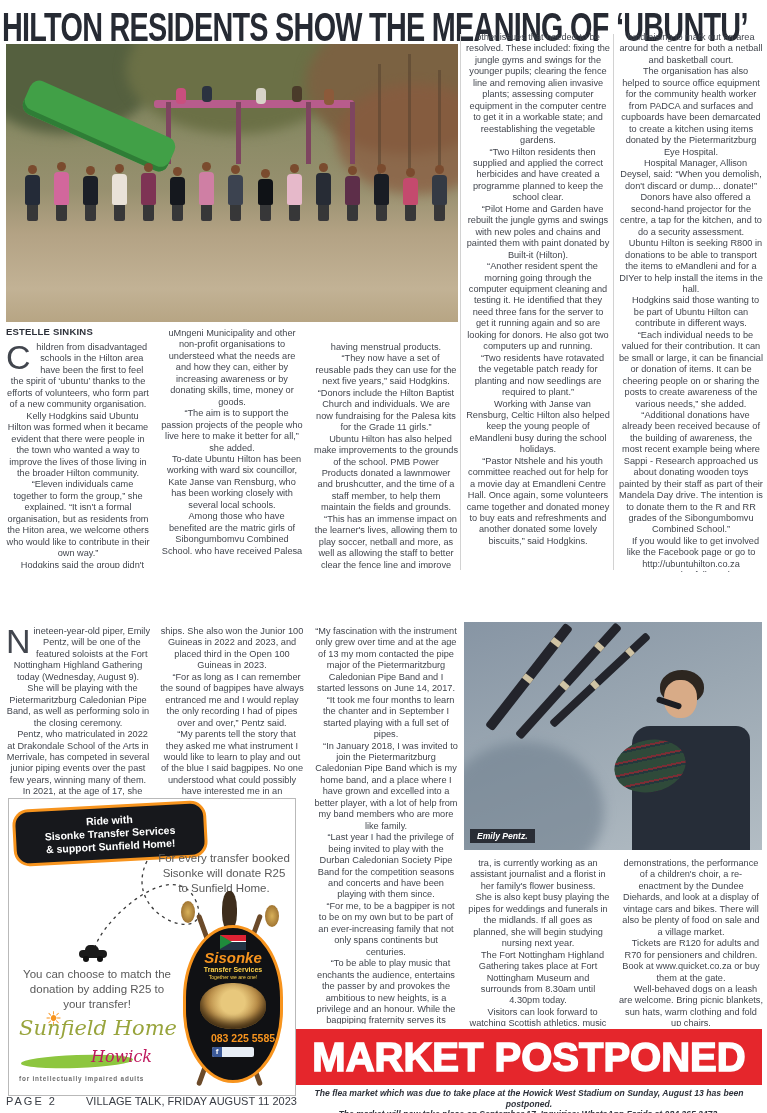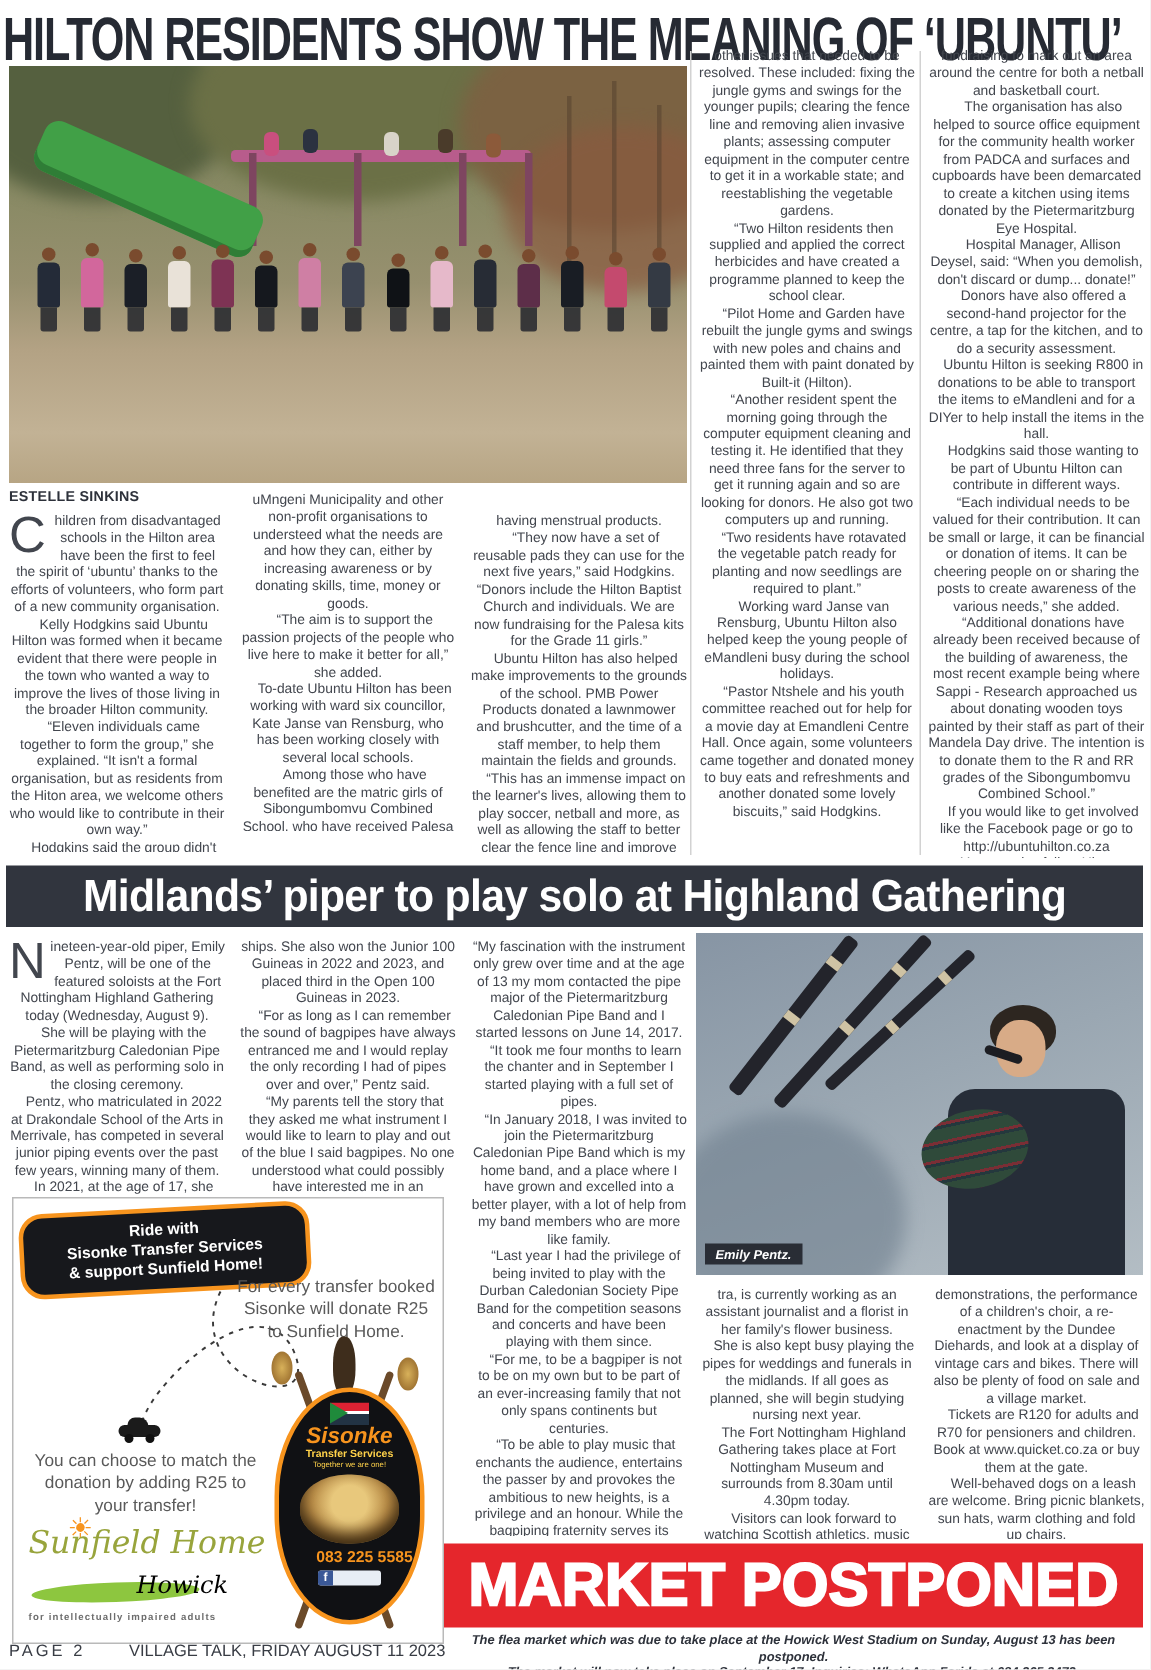--- a/index.html
+++ b/index.html
@@ -72,21 +72,21 @@
   .ad-grey{color:#5a5a5a;font-size:11.5px;line-height:15px;text-align:center;position:absolute;}
   .car{position:absolute;left:70px;top:146px;width:28px;height:16px;}
   .car .cab{position:absolute;left:6px;top:0;width:14px;height:8px;background:#1b1b1b;border-radius:5px 6px 0 0;}
   .car .bod{position:absolute;left:0;top:5px;width:28px;height:8px;background:#1b1b1b;border-radius:4px;}
   .car .w1,.car .w2{position:absolute;top:11px;width:6px;height:6px;border-radius:50%;background:#111;}
   .car .w1{left:4px}.car .w2{left:18px}
   .sun{position:absolute;left:36px;top:208px;color:#f7941e;font-size:19px;}
   .sunfield{position:absolute;left:10px;top:218px;width:160px;}
   .sf-name{font-family:"DejaVu Serif",serif;font-style:italic;font-size:21px;color:#98a43c;line-height:22px;}
   .sf-blob{position:absolute;left:2px;top:38px;width:112px;height:13px;background:#8dc63f;border-radius:50%;transform:rotate(-2deg);}
-  .sf-howick{position:absolute;left:72px;top:30px;font-family:"DejaVu Serif",serif;font-style:italic;font-size:16px;color:#000000;}
+  .sf-howick{position:absolute;left:72px;top:30px;font-family:"DejaVu Serif",serif;font-style:italic;font-size:16px;color:#be185d;}
   .sf-tag{position:absolute;left:0;top:58px;font-size:6.4px;letter-spacing:.8px;color:#6d6d6d;font-weight:bold;}
   .sisonke{position:absolute;left:160px;top:96px;width:126px;height:198px;}
   .stick{position:absolute;left:58px;top:14px;width:5px;height:182px;background:#6b4a2a;border-radius:3px;}
   .stick.s1{transform:rotate(20deg);}
   .stick.s2{transform:rotate(-20deg);}
   .knob{position:absolute;width:14px;height:22px;border-radius:50%;background:radial-gradient(#d8b15a,#8a5c22);}
   .club{position:absolute;left:53px;top:-4px;width:15px;height:40px;border-radius:45%;background:#3e2d1c;}
   .oval{position:absolute;left:14px;top:30px;width:94px;height:152px;border-radius:50%/46%;background:#101114;
      border:3px solid #f7941e;display:flex;flex-direction:column;align-items:center;overflow:hidden;}
   .flag{width:26px;height:15px;margin-top:7px;background:linear-gradient(180deg,#d23 0 40%,#fff 40% 50%,#234 50% 100%);
@@ -237,40 +237,37 @@
       <p>Ubuntu Hilton has also helped make improvements to the grounds of the school. PMB Power Products donated a lawnmower and brushcutter, and the time of a staff member, to help them maintain the fields and grounds.</p>
       <p>“This has an immense impact on the learner's lives, allowing them to play soccer, netball and more, as well as allowing the staff to better clear the fence line and improve security,” Hodgkins explained.</p>
     </div>
   <div class="vrule" style="left:460px;top:34px;height:536px"></div>
   <div class="col" style="left:466px;top:32px;height:540px">
       <p class="cont">other issues that needed to be resolved. These included: fixing the jungle gyms and swings for the younger pupils; clearing the fence line and removing alien invasive plants; assessing computer equipment in the computer centre to get it in a workable state; and reestablishing the vegetable gardens.</p>
       <p>“Two Hilton residents then supplied and applied the correct herbicides and have created a programme planned to keep the school clear.</p>
       <p>“Pilot Home and Garden have rebuilt the jungle gyms and swings with new poles and chains and painted them with paint donated by Built-it (Hilton).</p>
       <p>“Another resident spent the morning going through the computer equipment cleaning and testing it. He identified that they need three fans for the server to get it running again and so are looking for donors. He also got two computers up and running.</p>
       <p>“Two residents have rotavated the vegetable patch ready for planting and now seedlings are required to plant.”</p>
-      <p>Working ward Janse van Rensburg, Ubuntu Hilton also helped keep the young people of eMandleni busy during the school holidays.</p>
+      <p>Working with Janse van Rensburg, Celtic Hilton also helped keep the young people of eMandleni busy during the school holidays.</p>
       <p>“Pastor Ntshele and his youth committee reached out for help for a movie day at Emandleni Centre Hall. Once again, some volunteers came together and donated money to buy eats and refreshments and another donated some lovely biscuits,” said Hodgkins.</p>
     </div>
   <div class="vrule" style="left:613px;top:34px;height:536px"></div>
   <div class="col" style="left:619px;top:32px;height:540px">
       <p class="cont">fundraising to mark out an area around the centre for both a netball and basketball court.</p>
       <p>The organisation has also helped to source office equipment for the community health worker from PADCA and surfaces and cupboards have been demarcated to create a kitchen using items donated by the Pietermaritzburg Eye Hospital.</p>
       <p>Hospital Manager, Allison Deysel, said: “When you demolish, don't discard or dump... donate!”</p>
       <p>Donors have also offered a second-hand projector for the centre, a tap for the kitchen, and to do a security assessment.</p>
       <p>Ubuntu Hilton is seeking R800 in donations to be able to transport the items to eMandleni and for a DIYer to help install the items in the hall.</p>
       <p>Hodgkins said those wanting to be part of Ubuntu Hilton can contribute in different ways.</p>
       <p>“Each individual needs to be valued for their contribution. It can be small or large, it can be financial or donation of items. It can be cheering people on or sharing the posts to create awareness of the various needs,” she added.</p>
       <p>“Additional donations have already been received because of the building of awareness, the most recent example being where Sappi - Research approached us about donating wooden toys painted by their staff as part of their Mandela Day drive. The intention is to donate them to the R and RR grades of the Sibongumbomvu Combined School.”</p>
       <p>If you would like to get involved like the Facebook page or go to http://ubuntuhilton.co.za</p>
       <p>You can also follow Ubuntu Hiltron on Instagram and Tiktok. Alternatively phone Kelly at 083 411 0810.</p>
     </div>
 
-  <div class="banner2">
-    <span>Midlands’ piper to play solo at Highland Gathering</span>
-  </div>
 
   <div class="col" style="left:6px;top:626px;height:170px">
       <p class="dc">Nineteen-year-old piper, Emily Pentz, will be one of the featured soloists at the Fort Nottingham Highland Gathering today (Wednesday, August 9).</p>
       <p>She will be playing with the Pietermaritzburg Caledonian Pipe Band, as well as performing solo in the closing ceremony.</p>
       <p>Pentz, who matriculated in 2022 at Drakondale School of the Arts in Merrivale, has competed in several junior piping events over the past few years, winning many of them.</p>
       <p>In 2021, at the age of 17, she won the grade four World Online Piping and Drumming Champion-</p>
     </div>
   <div class="col" style="left:160px;top:626px;height:170px">
       <p class="cont">ships. She also won the Junior 100 Guineas in 2022 and 2023, and placed third in the Open 100 Guineas in 2023.</p>
       <p>“For as long as I can remember the sound of bagpipes have always entranced me and I would replay the only recording I had of pipes over and over,” Pentz said.</p>

